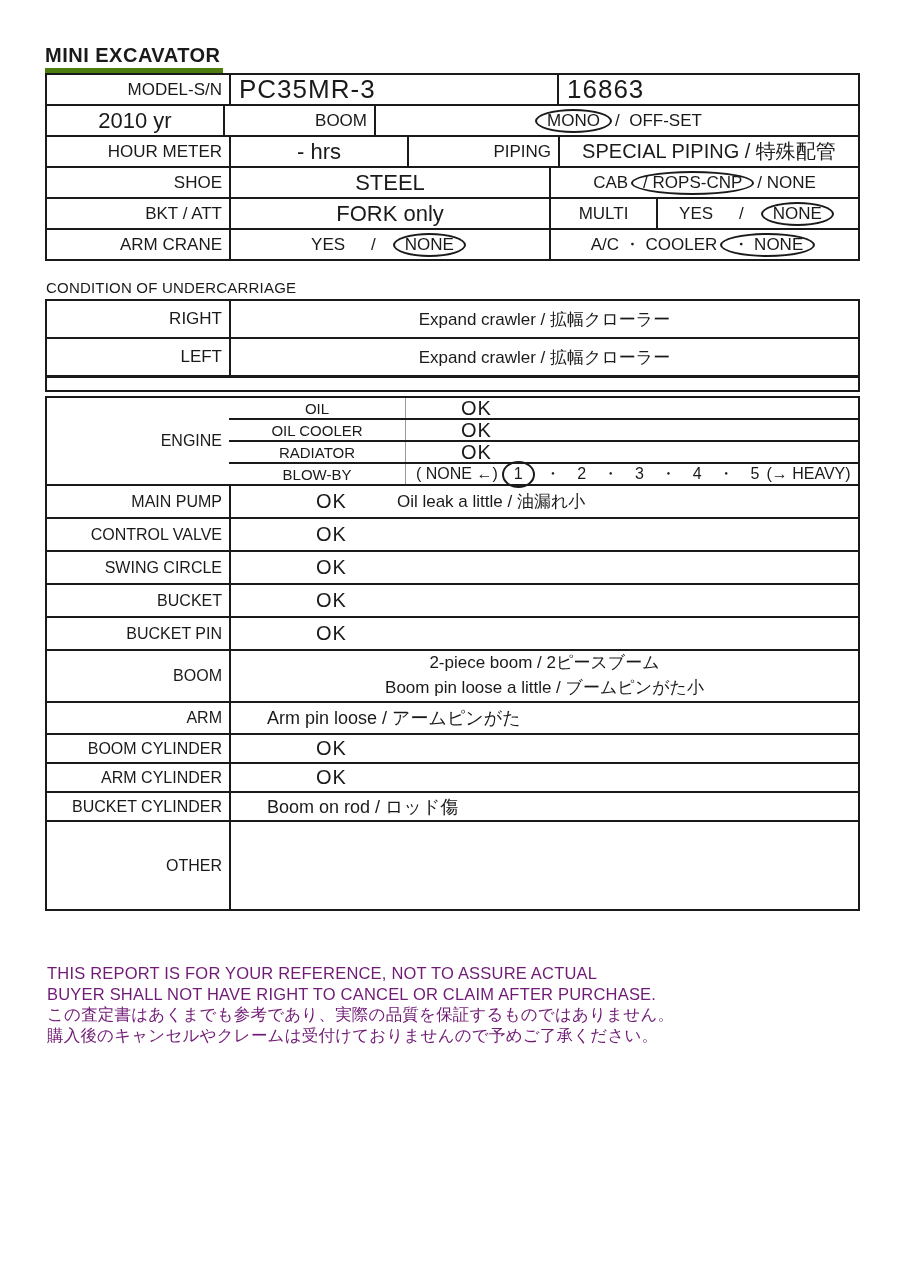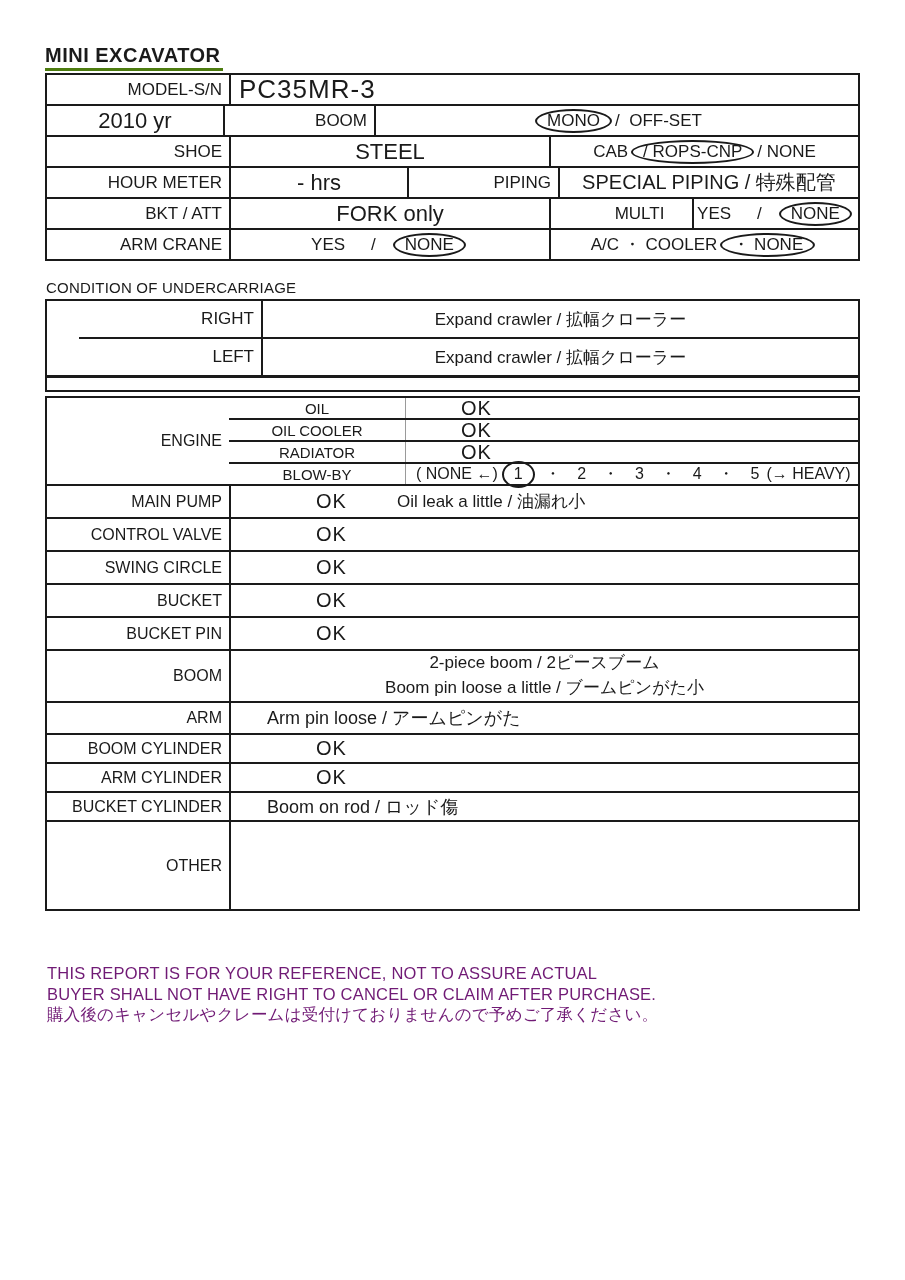--- a/index.html
+++ b/index.html
@@ -1,41 +1,41 @@
 <!DOCTYPE html>
 <html><head>
 <meta charset="utf-8">
 <style>
   html,body{margin:0;padding:0;background:#ffffff;}
   .page{position:relative;width:905px;height:1280px;background:#ffffff;
         font-family:"Liberation Sans","DejaVu Sans",sans-serif;color:#1a1a1a;overflow:hidden;}
 
   .title{position:absolute;left:45px;top:44px;font-size:20px;font-weight:bold;
-         letter-spacing:0.5px;border-bottom:3px solid #4d7c0f;padding:0 2px 1px 0;}
+         letter-spacing:0.5px;border-bottom:8px solid #4d7c0f;padding:0 2px 1px 0;}
 
   .tbl{position:absolute;left:45px;width:815px;border:2px solid #1a1a1a;
        box-sizing:border-box;display:flex;flex-direction:column;background:#fff;}
   .row{display:flex;align-items:stretch;}
   .row + .row{border-top:2px solid #1a1a1a;}
   .cell{display:flex;align-items:center;white-space:nowrap;overflow:hidden;}
   .cell + .cell{border-left:2px solid #1a1a1a;}
   .grow{flex:1;}
   .w175{width:175px;flex:none;} .w318{width:318px;flex:none;}
-  .w176{width:176px;flex:none;} .w142{width:142px;flex:none;} .w105{width:105px;flex:none;padding-left:36px;}
+  .w176{width:176px;flex:none;} .w142{width:142px;flex:none;} .w105{width:105px;flex:none;}
   .lbl{justify-content:flex-end;padding-right:7px;font-size:17px;}
   .ctr{justify-content:center;}
   .big{font-size:26px;padding-left:8px;letter-spacing:1px;}
   .mid{font-size:22px;}
   .pip{font-size:20px;}
   .t17{font-size:17px;}
   .pre{white-space:pre;}
 
   #spec{top:73px;} .spec .row{height:29px;}
   #uc-head{position:absolute;left:46px;top:279px;font-size:15px;letter-spacing:0.2px;}
-  #uc{top:299px;padding-left:32px;} .uc .row{height:36px;} .uc .val{font-size:17px;}
+  #uc{top:299px;} .uc .row{height:36px;} .uc .val{font-size:17px;}
   #spacer{top:376px;height:16px;}
   #main{top:396px;}
 
   .sub{display:flex;flex-direction:column;flex:1;}
   .srow{display:flex;height:20px;}
   .srow + .srow{border-top:2px solid #1a1a1a;}
   .slbl{width:176px;flex:none;justify-content:center;font-size:15px;
         border-right:1px solid #9a9a9a;display:flex;align-items:center;}
   .sval{flex:1;display:flex;align-items:center;white-space:nowrap;}
 
@@ -63,43 +63,44 @@
 <body>
 
 <div class="page">
 
   <div class="title">MINI EXCAVATOR</div>
 
   <div class="tbl spec" id="spec">
     <div class="row">
       <div class="cell lbl w175">MODEL-S/N</div>
       <div class="cell big w318">PC35MR-3</div>
+      <div class="cell big grow">16863</div>
     </div>
     <div class="row">
       <div class="cell ctr mid w176">2010 yr</div>
       <div class="cell lbl w142">BOOM</div>
       <div class="cell ctr t17 grow">
         <span class="circ">MONO</span>
         <span class="pre">/  OFF-SET</span>
-      </div>
-    </div>
-    <div class="row">
-      <div class="cell lbl w175">SHOE</div>
-      <div class="cell ctr mid w318">STEEL</div>
-      <div class="cell ctr t17 grow">
-        <span>CAB</span>
-        <span class="circ">/ ROPS-CNP</span>
-        <span>/ NONE</span>
       </div>
     </div>
     <div class="row">
       <div class="cell lbl w175">HOUR METER</div>
       <div class="cell ctr mid w176">- hrs</div>
       <div class="cell lbl w142">PIPING</div>
       <div class="cell ctr pip grow">SPECIAL PIPING / 特殊配管</div>
+    </div>
+    <div class="row">
+      <div class="cell lbl w175">SHOE</div>
+      <div class="cell ctr mid w318">STEEL</div>
+      <div class="cell ctr t17 grow">
+        <span>CAB</span>
+        <span class="circ">/ ROPS-CNP</span>
+        <span>/ NONE</span>
+      </div>
     </div>
     <div class="row">
       <div class="cell lbl w175">BKT / ATT</div>
       <div class="cell ctr mid w318">FORK only</div>
       <div class="cell ctr t17 w105">MULTI</div>
       <div class="cell ctr t17 grow">
         <span>YES</span>
         <span class="slash">/</span>
         <span class="circ">NONE</span>
       </div>
@@ -230,16 +231,17 @@
     </div>
     <div class="row h87">
       <div class="cell lbl clbl w175">OTHER</div>
       <div class="cell grow"></div>
     </div>
   </div>
 
   <div id="disc">
     <div>THIS REPORT IS FOR YOUR REFERENCE, NOT TO ASSURE ACTUAL</div>
     <div>BUYER SHALL NOT HAVE RIGHT TO CANCEL OR CLAIM AFTER PURCHASE.</div>
+    <div>この査定書はあくまでも参考であり、実際の品質を保証するものではありません。</div>
     <div>購入後のキャンセルやクレームは受付けておりませんので予めご了承ください。</div>
   </div>
 
 </div>
 
 </body></html>

